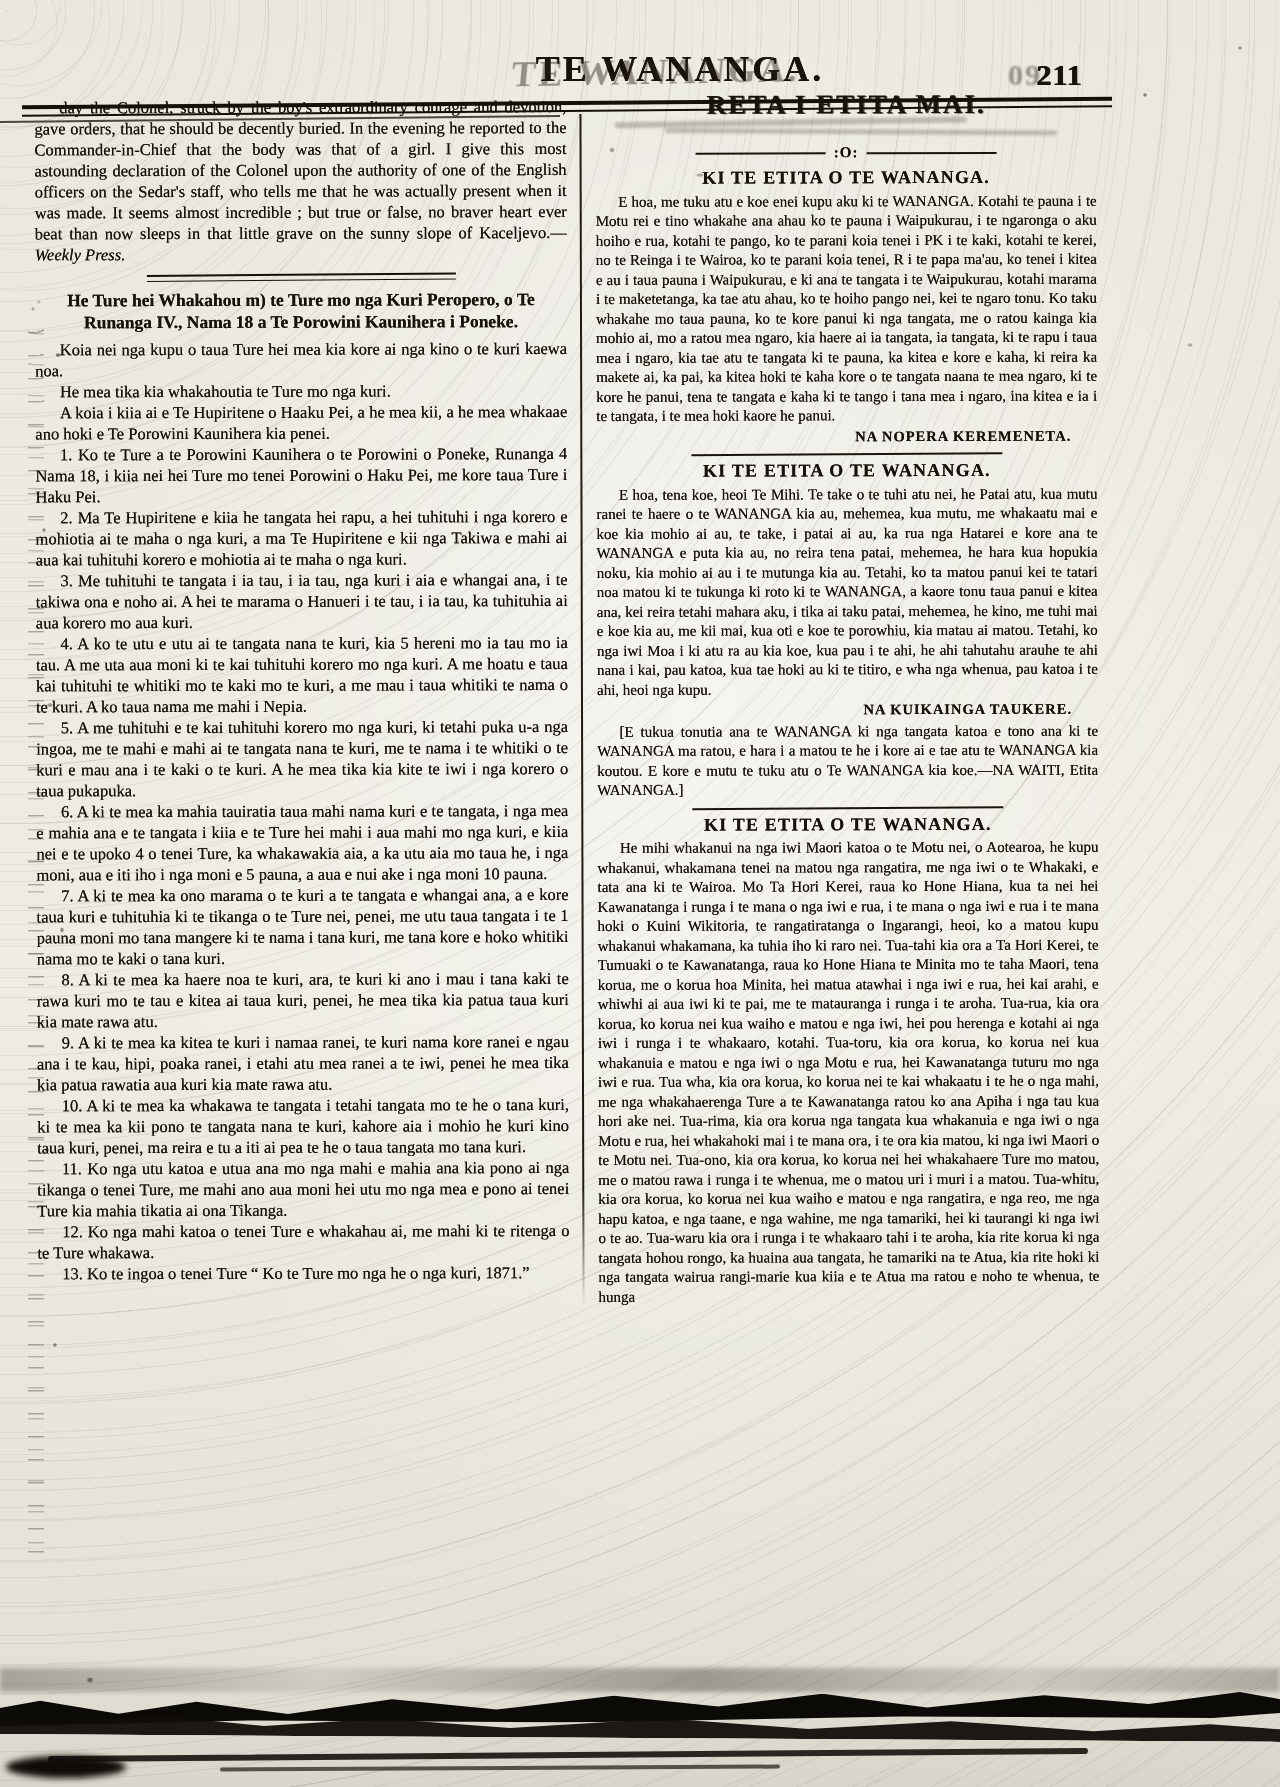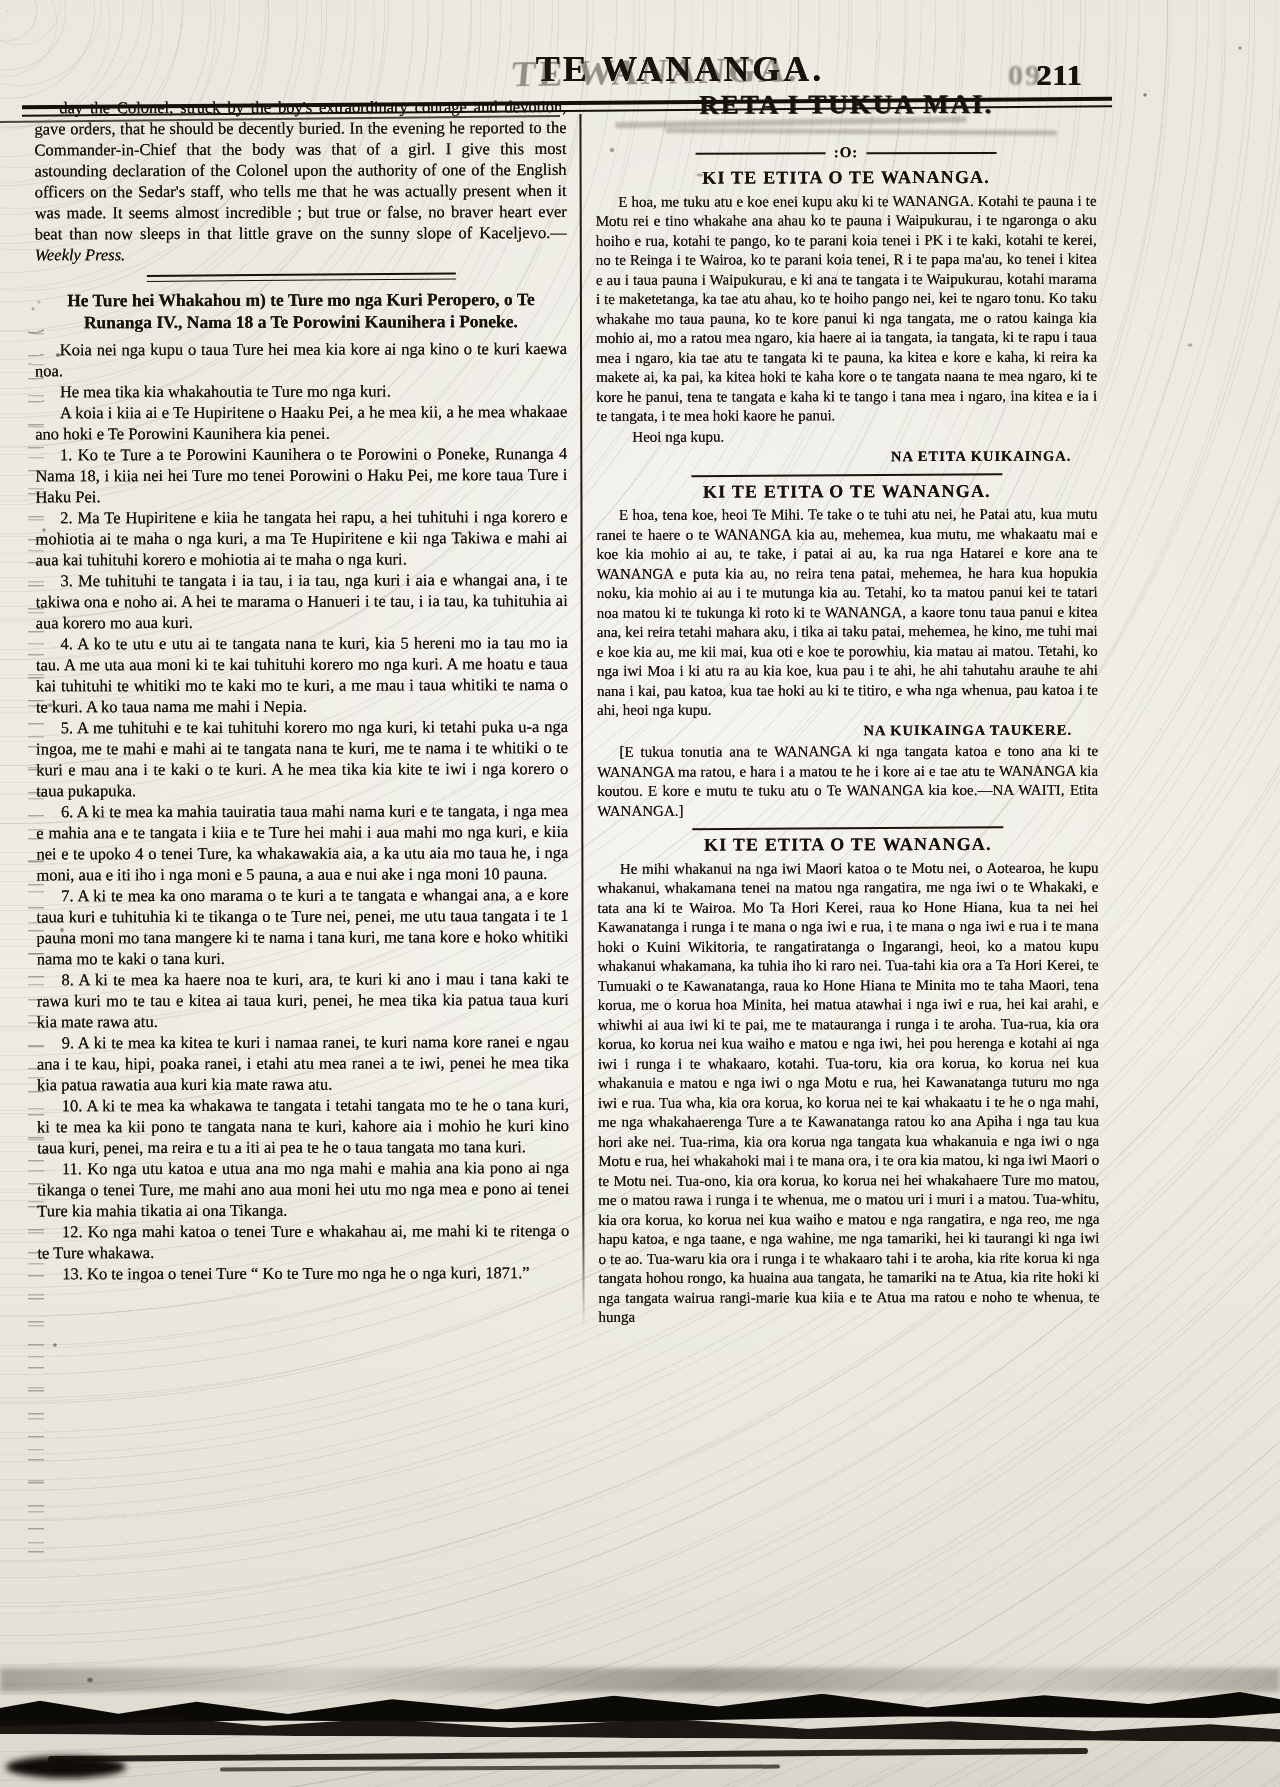--- a/index.html
+++ b/index.html
@@ -146,35 +146,34 @@
       <p class="clause">9. A ki te mea ka kitea te kuri i namaa ranei, te kuri nama kore ranei e ngau ana i te kau, hipi, poaka ranei, i etahi atu mea ranei a te iwi, penei he mea tika kia patua rawatia aua kuri kia mate rawa atu.</p>
       <p class="clause">10. A ki te mea ka whakawa te tangata i tetahi tangata mo te he o tana kuri, ki te mea ka kii pono te tangata nana te kuri, kahore aia i mohio he kuri kino taua kuri, penei, ma reira e tu a iti ai pea te he o taua tangata mo tana kuri.</p>
       <p class="clause">11. Ko nga utu katoa e utua ana mo nga mahi e mahia ana kia pono ai nga tikanga o tenei Ture, me mahi ano aua moni hei utu mo nga mea e pono ai tenei Ture kia mahia tikatia ai ona Tikanga.</p>
       <p class="clause">12. Ko nga mahi katoa o tenei Ture e whakahau ai, me mahi ki te ritenga o te Ture whakawa.</p>
       <p class="clause">13. Ko te ingoa o tenei Ture “ Ko te Ture mo nga he o nga kuri, 1871.”</p>
     </section>
 
     <div class="col-sep"></div>
 
     <section class="col col-right ink">
-      <h2 class="reta-title">RETA I TUKUA MAI.</h2>
+      <h2 class="reta-title">RETA I ETITA MAI.</h2>
       <div class="smudge">
           <i></i>
           <i></i>
         </div>
       <div class="ornament-row">
         <span class="orn-dash"></span>
           <span class="orn">:O:</span>
           <span class="orn-dash"></span>
       </div>
 
       <h3 class="letter-heading">KI TE ETITA O TE WANANGA.</h3>
       <p>E hoa, me tuku atu e koe enei kupu aku ki te WANANGA. Kotahi te pauna i te Motu rei e tino whakahe ana ahau ko te pauna i Waipukurau, i te ngaronga o aku hoiho e rua, kotahi te pango, ko te parani koia tenei i PK i te kaki, kotahi te kerei, no te Reinga i te Wairoa, ko te parani koia tenei, R i te papa ma'au, ko tenei i kitea e au i taua pauna i Waipukurau, e ki ana te tangata i te Waipukurau, kotahi marama i te maketetanga, ka tae atu ahau, ko te hoiho pango nei, kei te ngaro tonu. Ko taku whakahe mo taua pauna, ko te kore panui ki nga tangata, me o ratou kainga kia mohio ai, mo a ratou mea ngaro, kia haere ai ia tangata, ia tangata, ki te rapu i taua mea i ngaro, kia tae atu te tangata ki te pauna, ka kitea e kore e kaha, ki reira ka makete ai, ka pai, ka kitea hoki te kaha kore o te tangata naana te mea ngaro, ki te kore he panui, tena te tangata e kaha ki te tango i tana mea i ngaro, ina kitea e ia i te tangata, i te mea hoki kaore he panui.</p>
-      <p class="closing">Heoi nga kupu.</p>
-      <p class="signature">NA ETITA KUIKAINGA.</p>
+      <p class="signature">NA NOPERA KEREMENETA.</p>
 
       <div class="single-rule"></div>
 
       <h3 class="letter-heading">KI TE ETITA O TE WANANGA.</h3>
       <p>E hoa, tena koe, heoi Te Mihi. Te take o te tuhi atu nei, he Patai atu, kua mutu ranei te haere o te WANANGA kia au, mehemea, kua mutu, me whakaatu mai e koe kia mohio ai au, te take, i patai ai au, ka rua nga Hatarei e kore ana te WANANGA e puta kia au, no reira tena patai, mehemea, he hara kua hopukia noku, kia mohio ai au i te mutunga kia au. Tetahi, ko ta matou panui kei te tatari noa matou ki te tukunga ki roto ki te WANANGA, a kaore tonu taua panui e kitea ana, kei reira tetahi mahara aku, i tika ai taku patai, mehemea, he kino, me tuhi mai e koe kia au, me kii mai, kua oti e koe te porowhiu, kia matau ai matou. Tetahi, ko nga iwi Moa i ki atu ra au kia koe, kua pau i te ahi, he ahi tahutahu arauhe te ahi nana i kai, pau katoa, kua tae hoki au ki te titiro, e wha nga whenua, pau katoa i te ahi, heoi nga kupu.</p>
       <p class="signature">NA KUIKAINGA TAUKERE.</p>
       <p class="editor-note">[E tukua tonutia ana te WANANGA ki nga tangata katoa e tono ana ki te WANANGA ma ratou, e hara i a matou te he i kore ai e tae atu te WANANGA kia koutou. E kore e mutu te tuku atu o Te WANANGA kia koe.—NA WAITI, Etita WANANGA.]</p>
 
       <div class="single-rule"></div>
 

